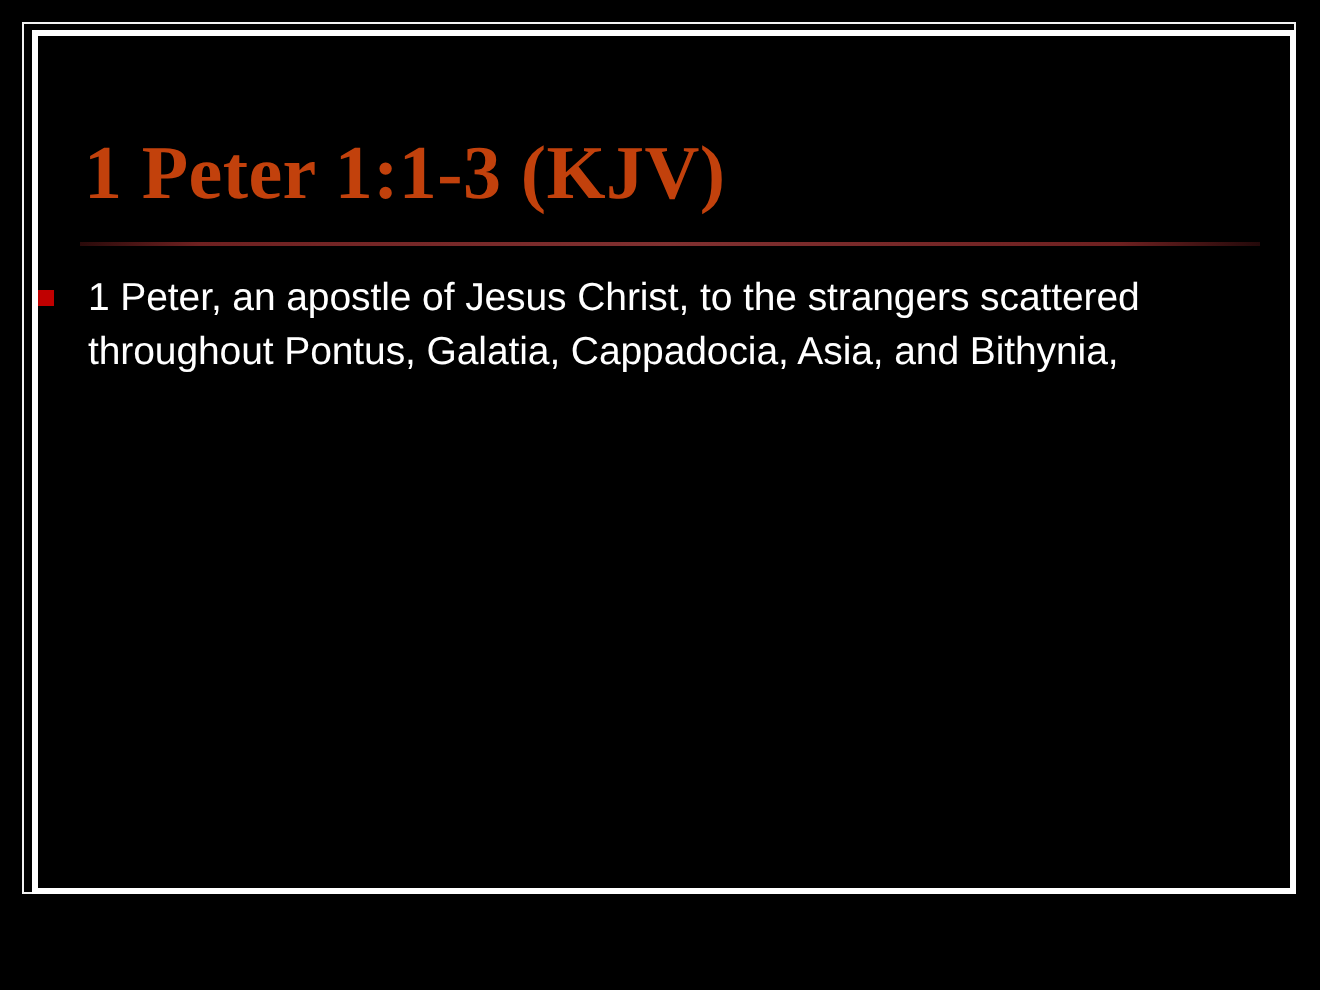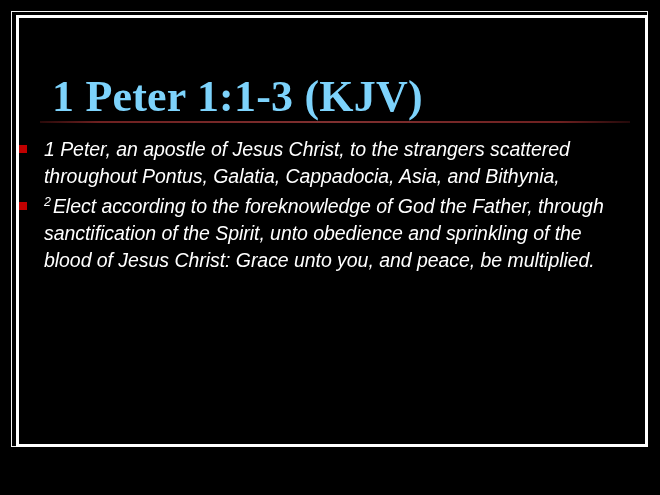--- a/index.html
+++ b/index.html
@@ -60,26 +60,26 @@
 
   
   .title-block {
     position: absolute;
     left: 40px;
     top: 62px;
     width: 592px;
   }
 
   .slide-title {
-    margin: 12px;
+    margin: 2px;
     font-family: "Liberation Serif", serif;
     font-weight: bold;
-    font-size: 44px;
+    font-size: 38px;
     line-height: 46px;
-    color: #7dd3fc;
+    color: #c2410c;
     letter-spacing: 0.2px;
     white-space: nowrap;
   }
 
   .title-rule {
     position: absolute;
     left: 40px;
     top: 121px;
     width: 590px;
     height: 2px;
@@ -93,21 +93,20 @@
 
   
   .body-list {
     position: absolute;
     left: 19px;
     top: 136px;
     width: 612px;
     margin: 0;
     padding: 0;
     list-style: none;
-    font-style: italic;
   }
 
   .bullet-item {
     position: relative;
     padding-left: 25px;
     margin: 0 0 3px 0;
     color: #ffffff;
     font-size: 19.5px;
     line-height: 27px;
     letter-spacing: -0.05px;
@@ -148,21 +147,17 @@
 
   <div class="title-rule"></div>
 
   <ul class="body-list">
 
     <li class="bullet-item">
       <span class="bullet-marker"></span>
       <span class="bullet-text">1 Peter, an apostle of Jesus Christ, to the strangers scattered throughout Pontus, Galatia, Cappadocia, Asia, and Bithynia,</span>
     </li>
 
-    <li class="bullet-item">
-      <span class="bullet-marker"></span>
-      <span class="bullet-text"><span class="verse-num">2</span><span>Elect according to the foreknowledge of God the Father, through sanctification of the Spirit, unto obedience and sprinkling of the blood of Jesus Christ: Grace unto you, and peace, be multiplied.</span></span>
-    </li>
 
 
   </ul>
 
 </div>
 
 </body></html>

